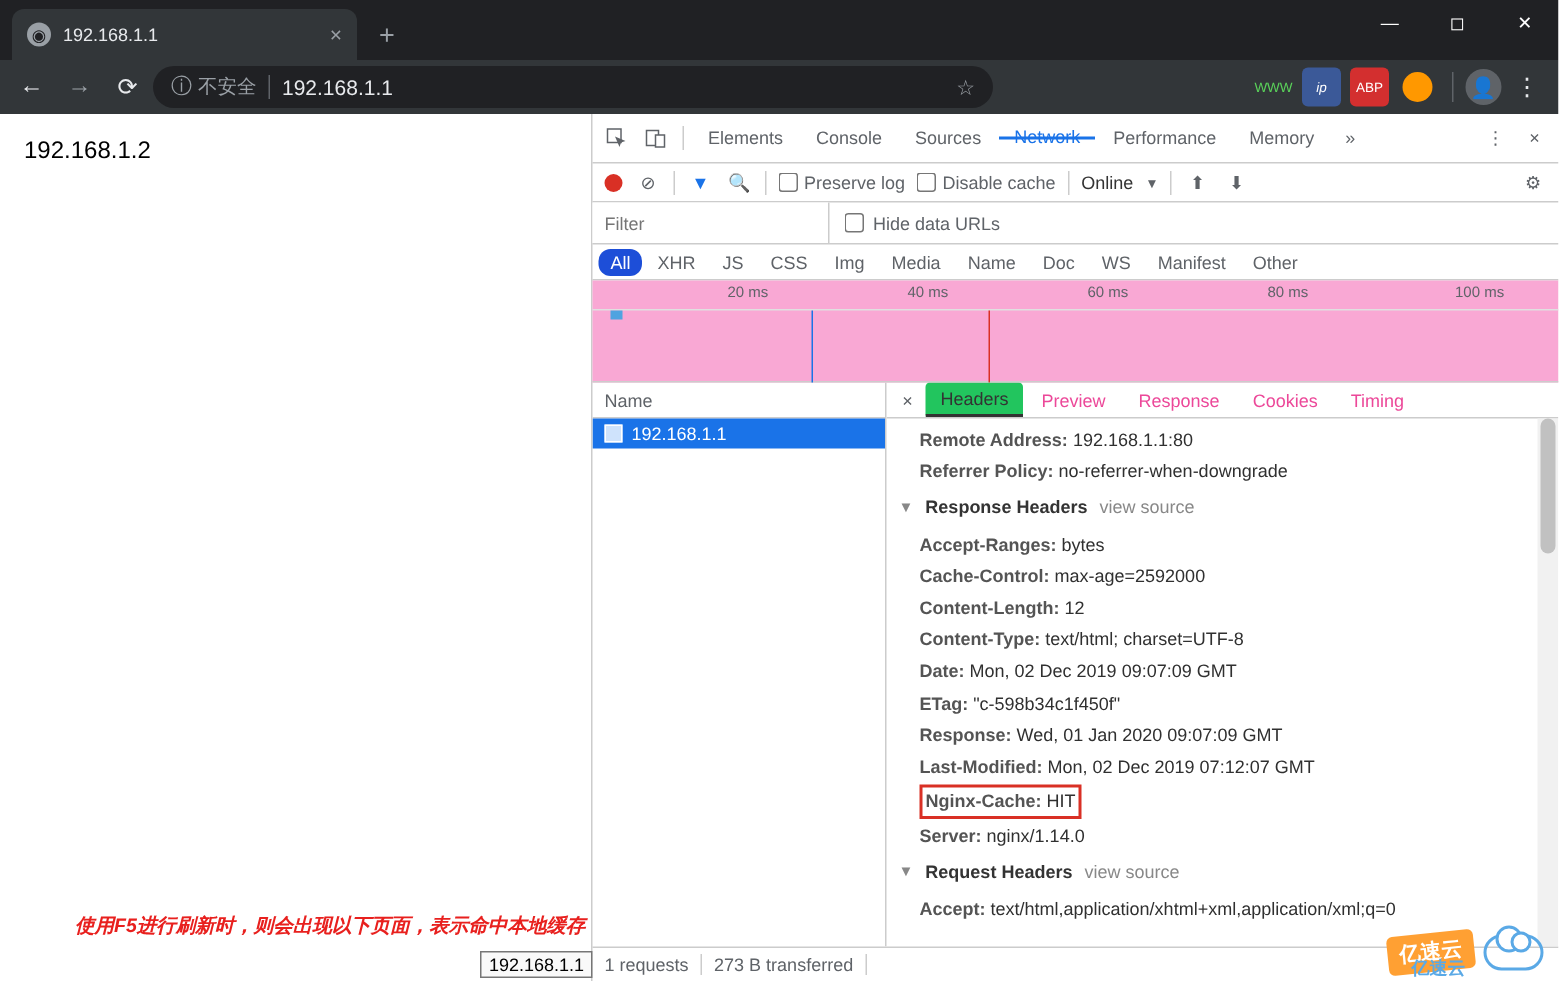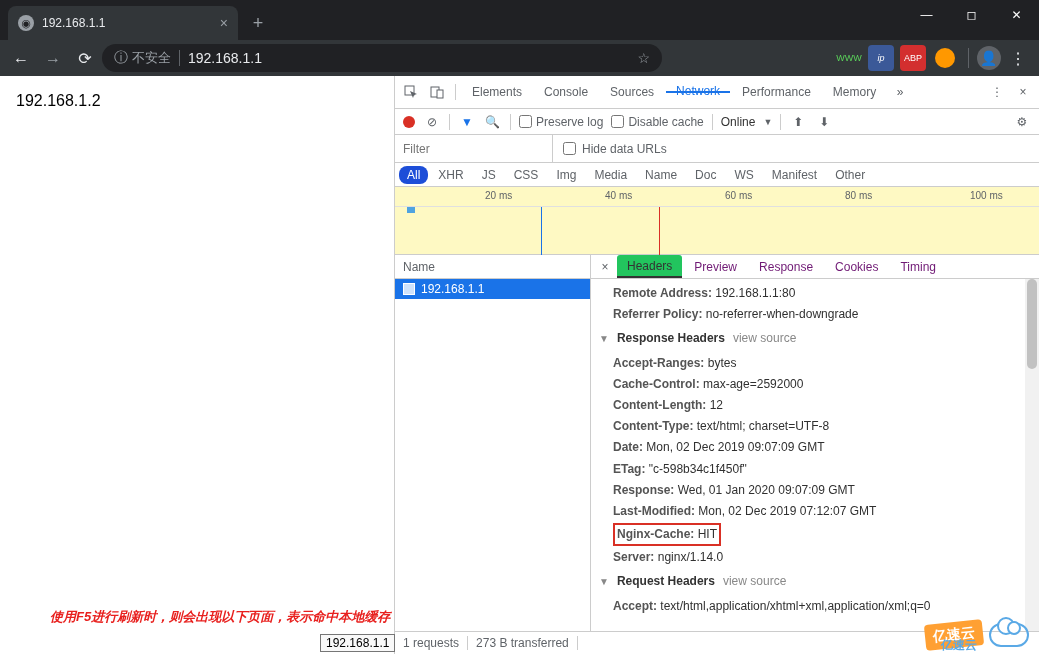--- a/index.html
+++ b/index.html
@@ -60,38 +60,38 @@
 .dd-arrow{color:#5f6368;font-size:9px;}
 
 .dt-filterbar{height:28px;border-bottom:1px solid #ccc;display:flex;align-items:center;}
 .filter-input{width:158px;border:none;border-right:1px solid #ccc;height:100%;padding:0 8px;font-size:12px;color:#999;outline:none;}
 .hide-urls{display:flex;align-items:flex-start;gap:6px;padding:0 10px;color:#5f6368;}
 
 .dt-types{height:24px;border-bottom:1px solid #ccc;display:flex;align-items:center;padding:0 4px;gap:2px;}
 .type-chip{padding:2px 8px;border-radius:8px;color:#5f6368;cursor:pointer;font-size:12px;}
 .type-chip.active{background:#1d4ed8;color:#fff;}
 
-.dt-timeline{height:68px;border-bottom:1px solid #ccc;position:relative;background:#fef9c3;}
+.dt-timeline{height:68px;border-bottom:1px solid #ccc;position:relative;background:#f9a8d4;}
 .tl-ruler{height:20px;border-bottom:1px solid #e0e0e0;position:relative;font-size:10px;color:#5f6368;}
 .tl-tick{position:absolute;top:3px;}
 .tl-body{position:relative;height:48px;}
 .vline{position:absolute;top:0;bottom:0;width:1px;}
 
 .dt-split{flex:1;display:flex;border-bottom:1px solid #ccc;overflow:hidden;}
 .req-list{width:196px;border-right:1px solid #ccc;display:flex;flex-direction:column;}
 .req-header{height:24px;border-bottom:1px solid #ccc;padding:0 8px;display:flex;align-items:center;color:#5f6368;}
 .req-row{height:20px;background:#1a73e8;color:#fff;display:flex;align-items:center;padding:0 8px;gap:6px;cursor:pointer;}
 .req-row .doc-ic{width:12px;height:12px;background:#cfe3fc;border:1px solid #fff;}
 
 .detail-pane{flex:1;display:flex;flex-direction:column;overflow:hidden;position:relative;}
 .detail-scroll{position:absolute;right:0;top:24px;bottom:0;width:14px;background:#f1f1f1;}
 .detail-thumb{position:absolute;right:2px;top:24px;width:10px;height:90px;background:#c1c1c1;border-radius:5px;}
 .detail-tabs{height:24px;border-bottom:1px solid #ccc;display:flex;align-items:center;padding:0 4px;gap:2px;}
 .det-close{width:20px;text-align:center;color:#5f6368;cursor:pointer;}
-.det-tab{padding:0 10px;height:100%;display:flex;align-items:center;color:#701a75;cursor:pointer;}
+.det-tab{padding:0 10px;height:100%;display:flex;align-items:center;color:#ec4899;cursor:pointer;}
 .det-tab.active{color:#333;border-bottom:2px solid #333;background:#22c55e;border-radius:3px 3px 0 0;}
 
 .detail-body{flex:1;overflow:hidden;padding:4px 0;font-family:Consolas,monospace;font-size:12px;line-height:1.6;}
 .kv{padding:1px 0 1px 22px;}
 .kv b{color:#545454;font-weight:bold;}
 .kv span{color:#303030;}
 .sect{padding:4px 0 4px 8px;display:flex;align-items:center;gap:8px;}
 .sect .tri{color:#888;font-size:10px;cursor:pointer;}
 .sect b{color:#333;font-family:"Segoe UI",sans-serif;}
 .sect .vs{color:#888;font-family:"Segoe UI",sans-serif;cursor:pointer;}

